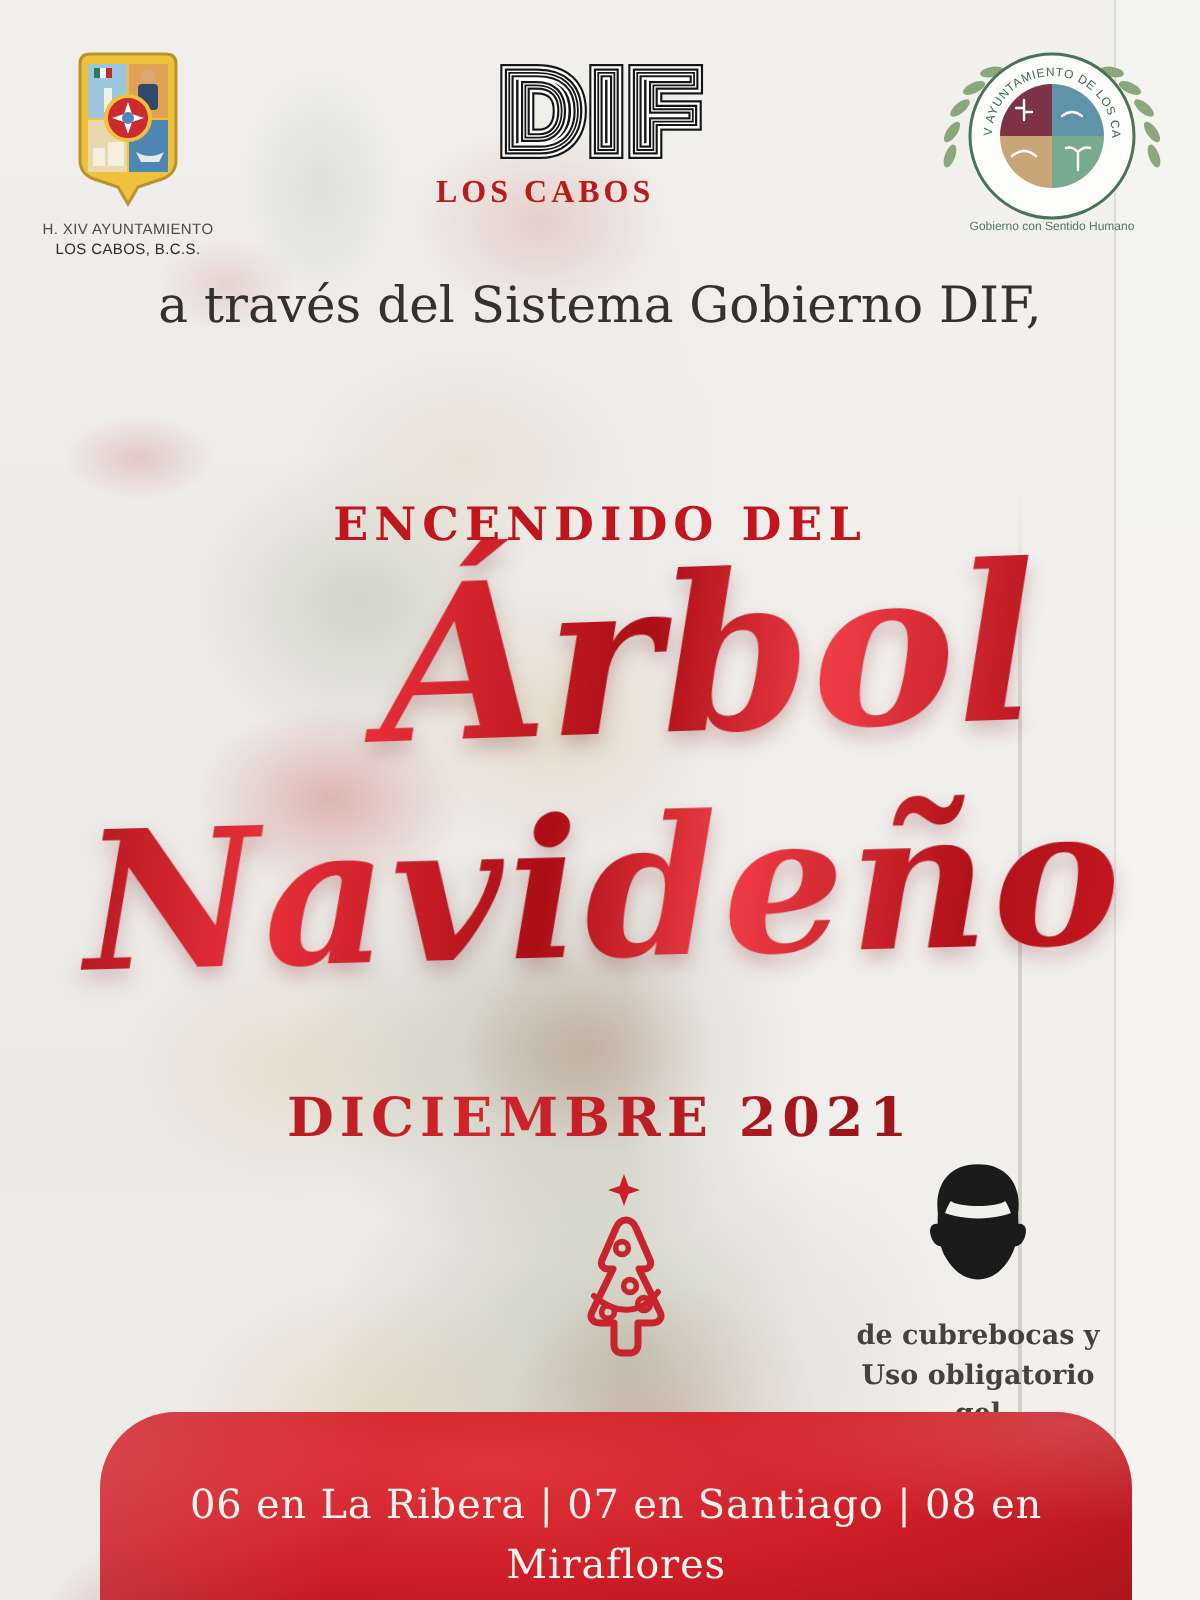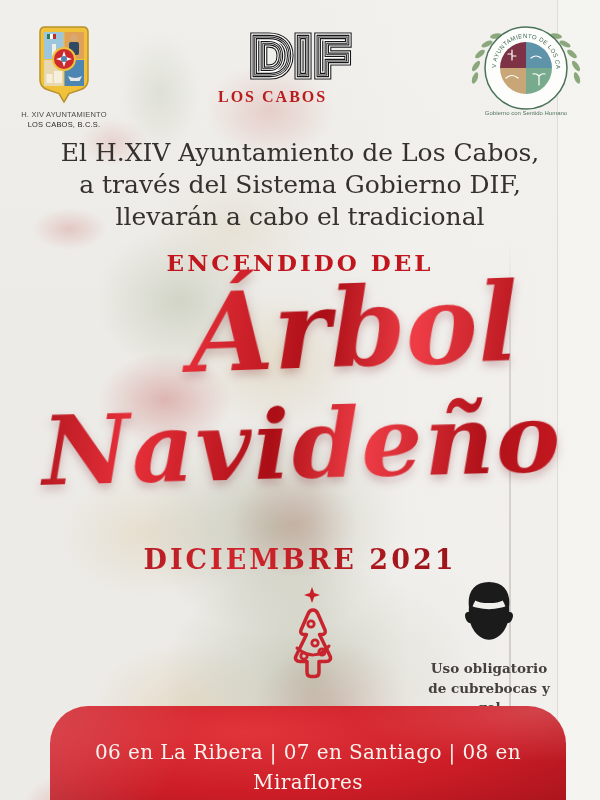--- a/index.html
+++ b/index.html
@@ -160,23 +160,21 @@
         <path d="M49,34 v10 M49,38 h-4 M49,40 h4"></path>
         <path d="M68,42 q5,-4 10,0"></path>
         <path d="M43,62 q6,-5 12,0"></path>
         <path d="M76,60 v9 M76,60 q-3,-3 -6,-2 M76,60 q3,-3 6,-2"></path>
       </g>
       <text x="63" y="99" text-anchor="middle" font-family="'Liberation Sans',sans-serif" font-size="6" fill="#55755f">Gobierno con Sentido Humano</text>
     </svg>
   </div>
 
   <div class="intro">
-    <div>El H.XIV Ayuntamiento de Los Cabos,</div>
     <div>a través del Sistema Gobierno DIF,</div>
-    <div>llevarán a cabo el tradicional</div>
   </div>
 
   <div class="kicker">ENCENDIDO DEL</div>
 
   <div class="title-word w1">Árbol</div>
   <div class="title-word w2">Navideño</div>
 
   <div class="date">DICIEMBRE 2021</div>
 
   <div class="tree-icon-wrap">
@@ -196,22 +194,22 @@
   <div class="mask-block">
     <span class="mask-icon-wrap">
       <svg width="62" height="70" viewBox="0 0 64 72">
         <path d="M32,2 C46,2 53,11 53,23 C53,28 52,32 51,35 C50,29 48,24 46,21 C42,24.5 22,24.5 18,21 C16,24 14,29 13,35 C12,32 11,28 11,23 C11,11 18,2 32,2 Z" fill="#1b1b1b"></path>
         <path d="M12,33 C8.5,32 6.5,34.5 7.5,38.5 C8.5,42.5 10.5,44.5 13.5,44.5 Z" fill="#1b1b1b"></path>
         <path d="M52,33 C55.5,32 57.5,34.5 56.5,38.5 C55.5,42.5 53.5,44.5 50.5,44.5 Z" fill="#1b1b1b"></path>
         <path d="M32,30 C40,30 48.5,28 52.5,25.5 C53.5,34 52.5,44 48.5,50.5 C44.5,57.5 38.5,61.5 32,61.5 C25.5,61.5 19.5,57.5 15.5,50.5 C11.5,44 10.5,34 11.5,25.5 C15.5,28 24,30 32,30 Z" fill="#1b1b1b"></path>
       </svg>
     </span>
     <div class="mask-text">
+      <div>de cubrebocas y</div>
       <div>Uso obligatorio</div>
-      <div>de cubrebocas y</div>
       <div>gel antibacterial</div>
     </div>
   </div>
 
   <div class="schedule-bar">
     <div>06 en La Ribera | 07 en Santiago | 08 en Miraflores</div>
     <div>09 en Cabo San Lucas | 10 en San José del Cabo</div>
   </div>
 
 </div>

